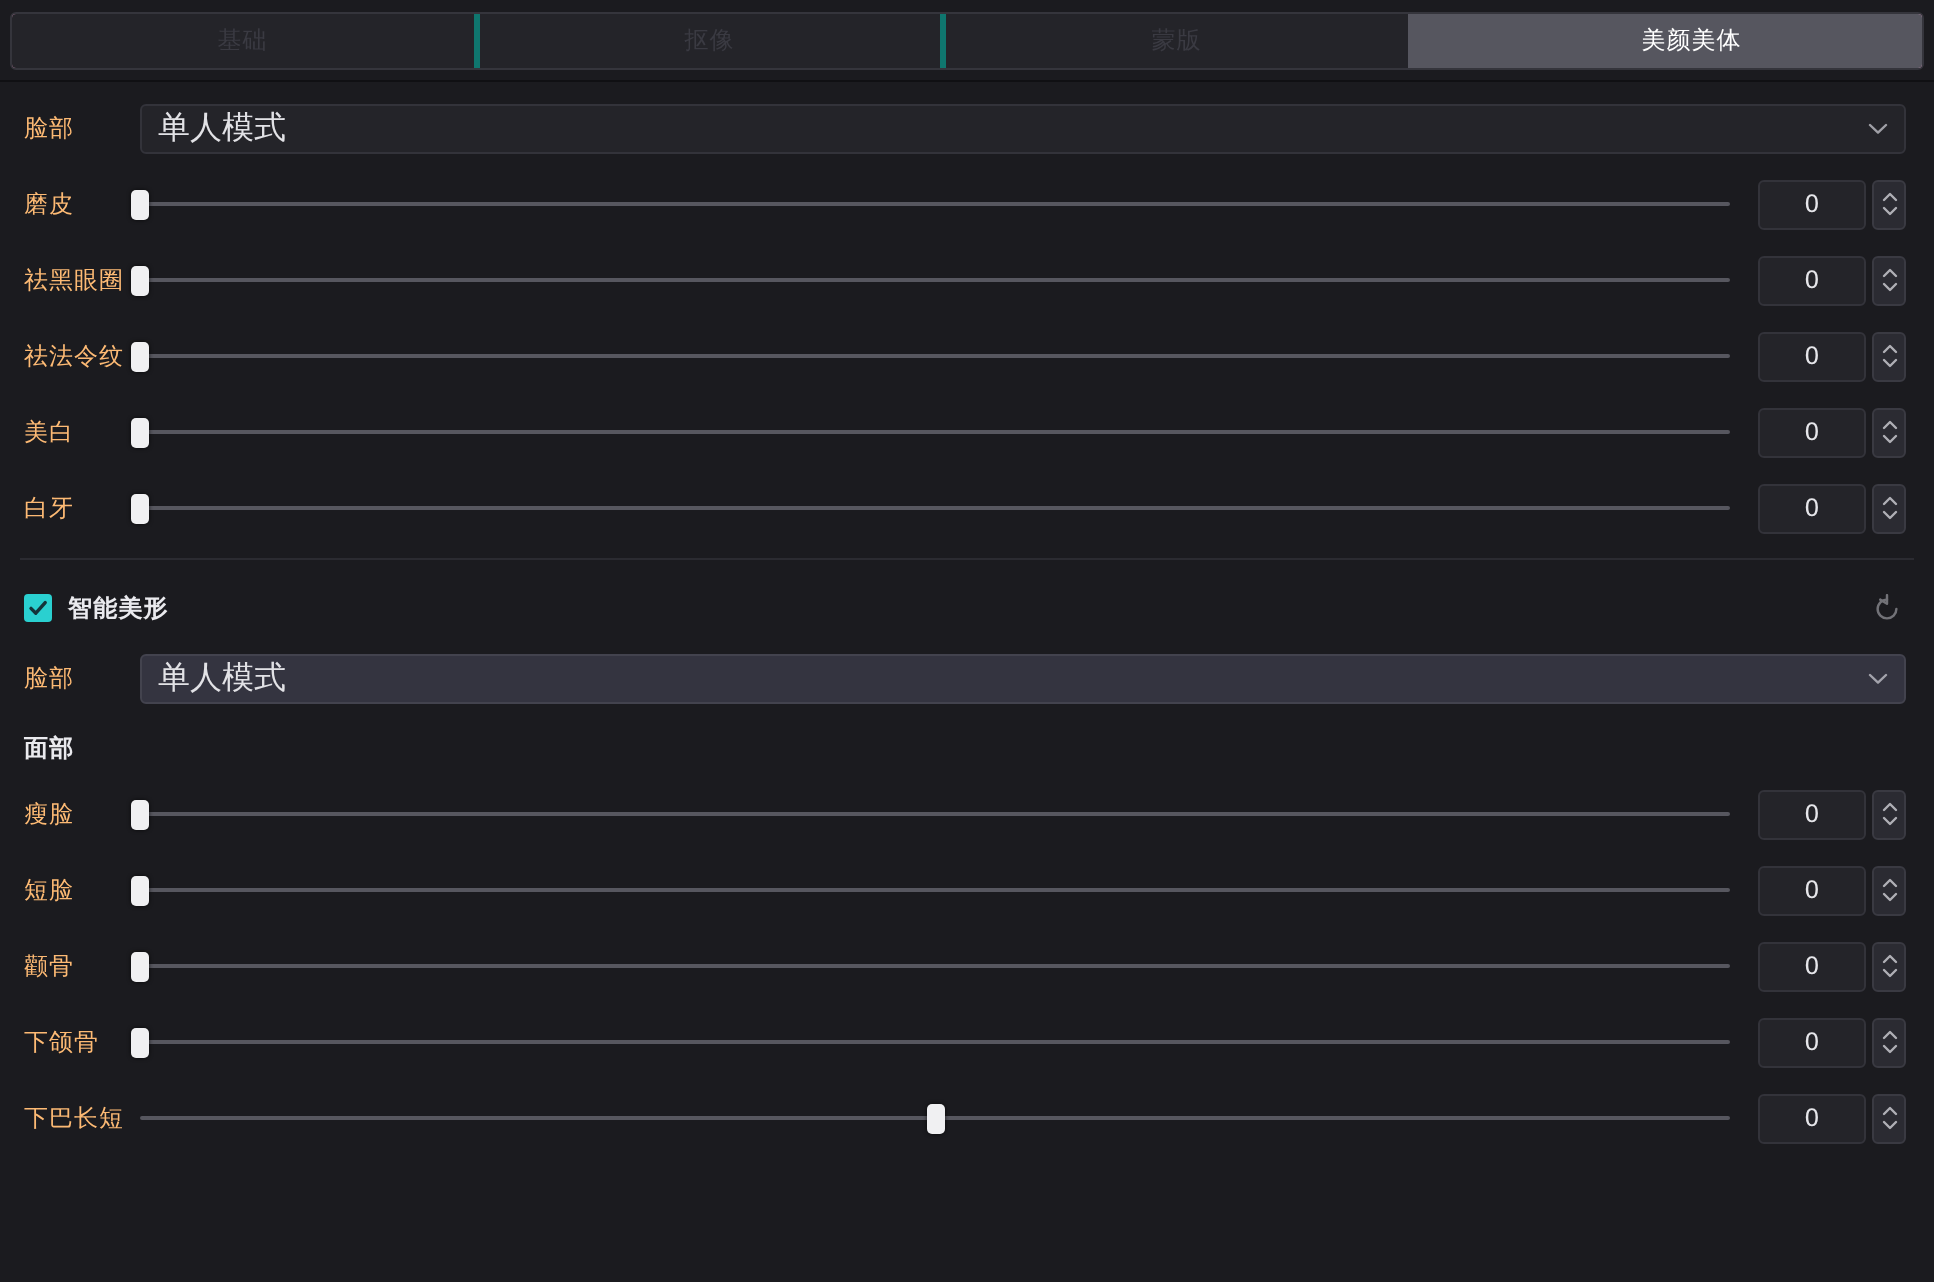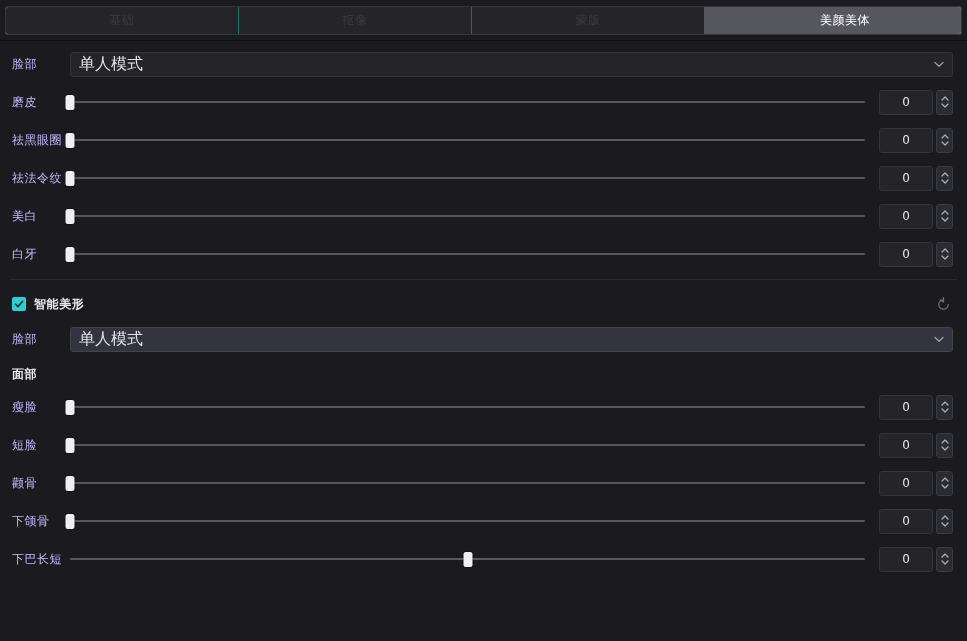--- a/index.html
+++ b/index.html
@@ -42,21 +42,21 @@
     align-items: center;
     justify-content: center;
     font-size: 12px;
     color: #3a3a42;
     background: #242429;
     height: 100%;
     cursor: pointer;
     user-select: none;
     letter-spacing: 0.5px;
   }
-  .tab + .tab { border-left: 1px solid #0f766e; }
+  .tab + .tab { border-left: 3px solid #0f766e; }
   .tab.active {
     background: #56565f;
     color: #ffffff;
     border-left-color: #56565f;
     padding-left: 24px;
   }
 
   
   .panel {
     height: 600px;
@@ -112,21 +112,21 @@
   .row {
     display: flex;
     align-items: center;
     height: 38px;
     padding: 0 14px 0 12px;
   }
   .row-label {
     width: 58px;
     flex: 0 0 58px;
     font-size: 12px;
-    color: #c4b5fd;
+    color: #fdba74;
     letter-spacing: .5px;
   }
 
   
   .select {
     flex: 1 1 auto;
     height: 25px;
     background: #242429;
     border: 1px solid #33333a;
     border-radius: 3px;

